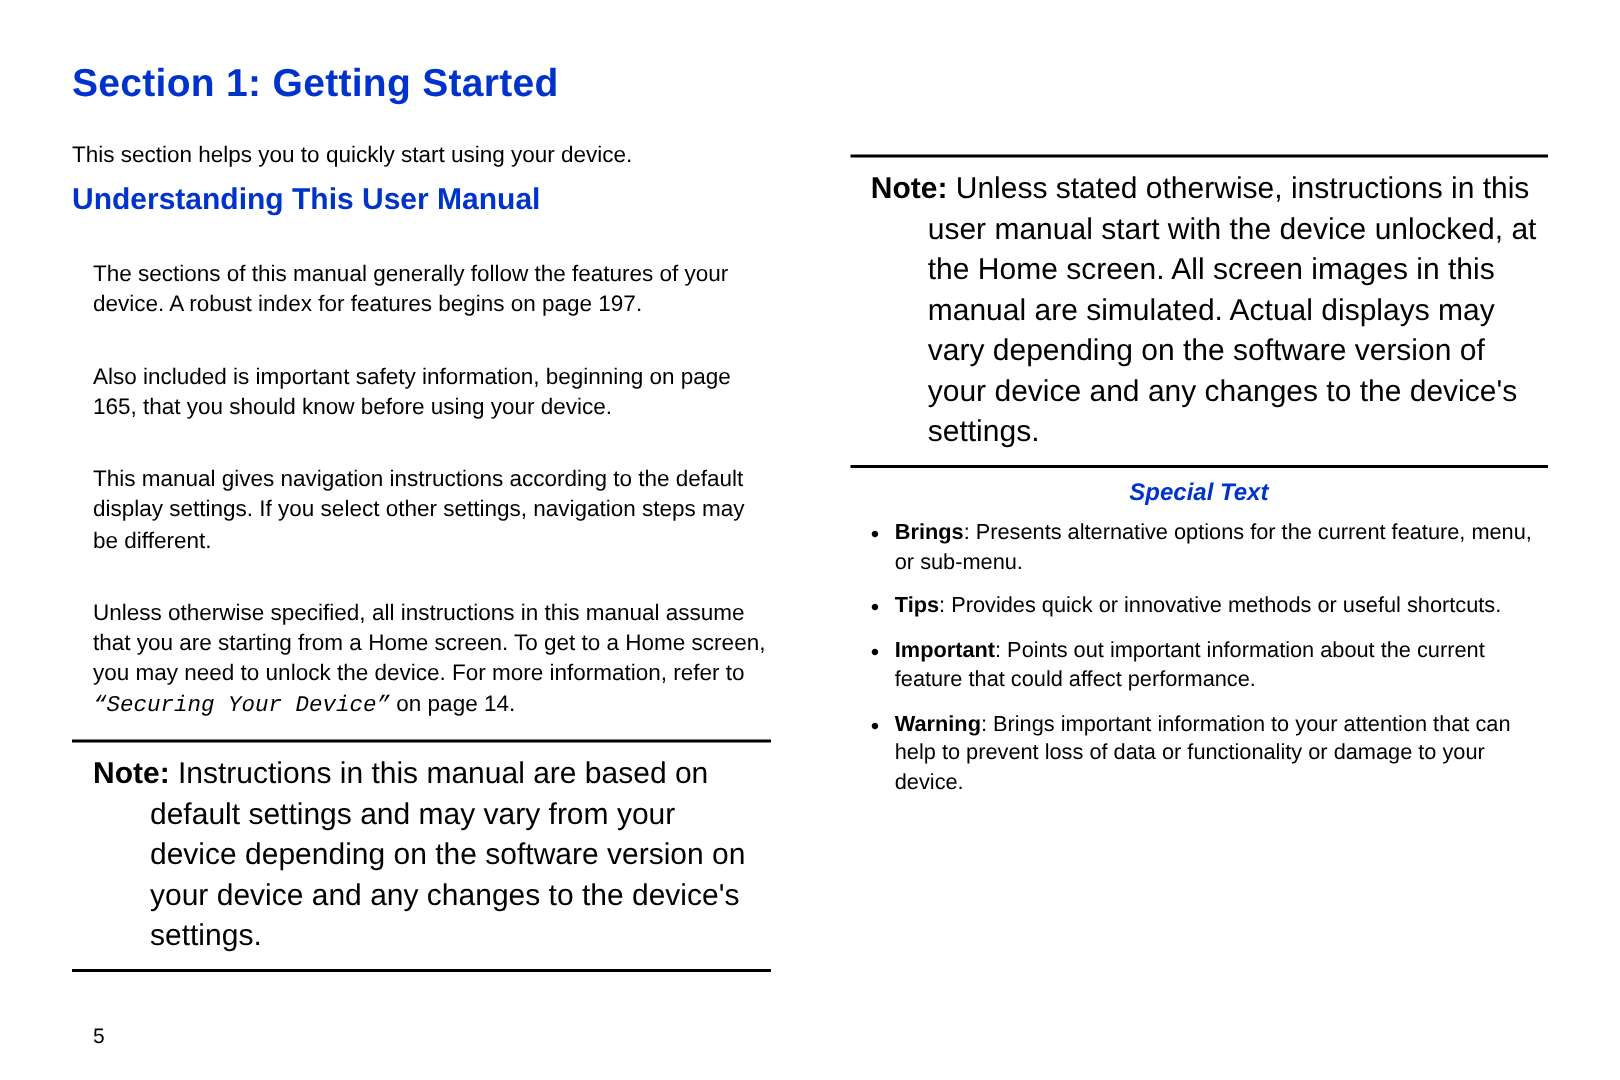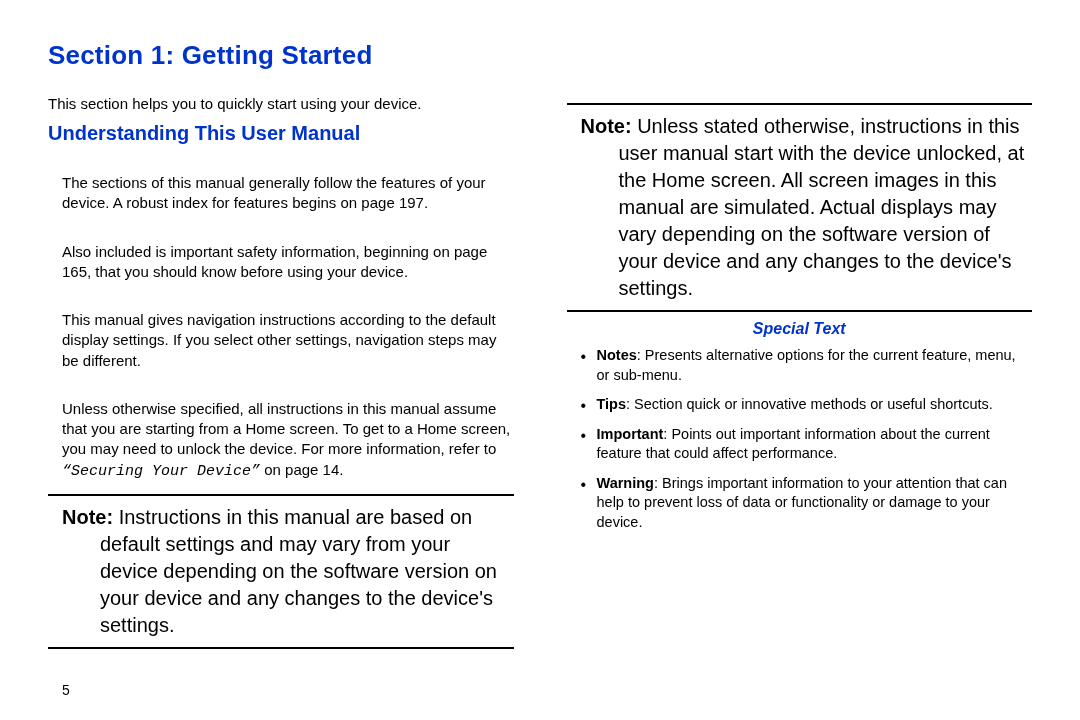--- a/index.html
+++ b/index.html
@@ -118,21 +118,21 @@
   </div>
 
   <div class="col">
     <div class="note-block">
       <p class="note-inner">
         <span class="note-label">Note:</span><span> Unless stated otherwise, instructions in this user manual start with the device unlocked, at the Home screen. All screen images in this manual are simulated. Actual displays may vary depending on the software version of your device and any changes to the device's settings.</span>
       </p>
     </div>
     <h3 class="subsubheading">Special Text</h3>
     <ul class="bullets">
-      <li><span class="bold">Notes</span><span>: Presents alternative options for the current feature, menu, or sub-menu.</span></li>
-      <li><span class="bold">Tips</span><span>: Section quick or innovative methods or useful shortcuts.</span></li>
+      <li><span class="bold">Brings</span><span>: Presents alternative options for the current feature, menu, or sub-menu.</span></li>
+      <li><span class="bold">Tips</span><span>: Provides quick or innovative methods or useful shortcuts.</span></li>
       <li><span class="bold">Important</span><span>: Points out important information about the current feature that could affect performance.</span></li>
       <li><span class="bold">Warning</span><span>: Brings important information to your attention that can help to prevent loss of data or functionality or damage to your device.</span></li>
     </ul>
   </div>
 </div>
 
 <div class="page-num">5</div>
 
 </body></html>

